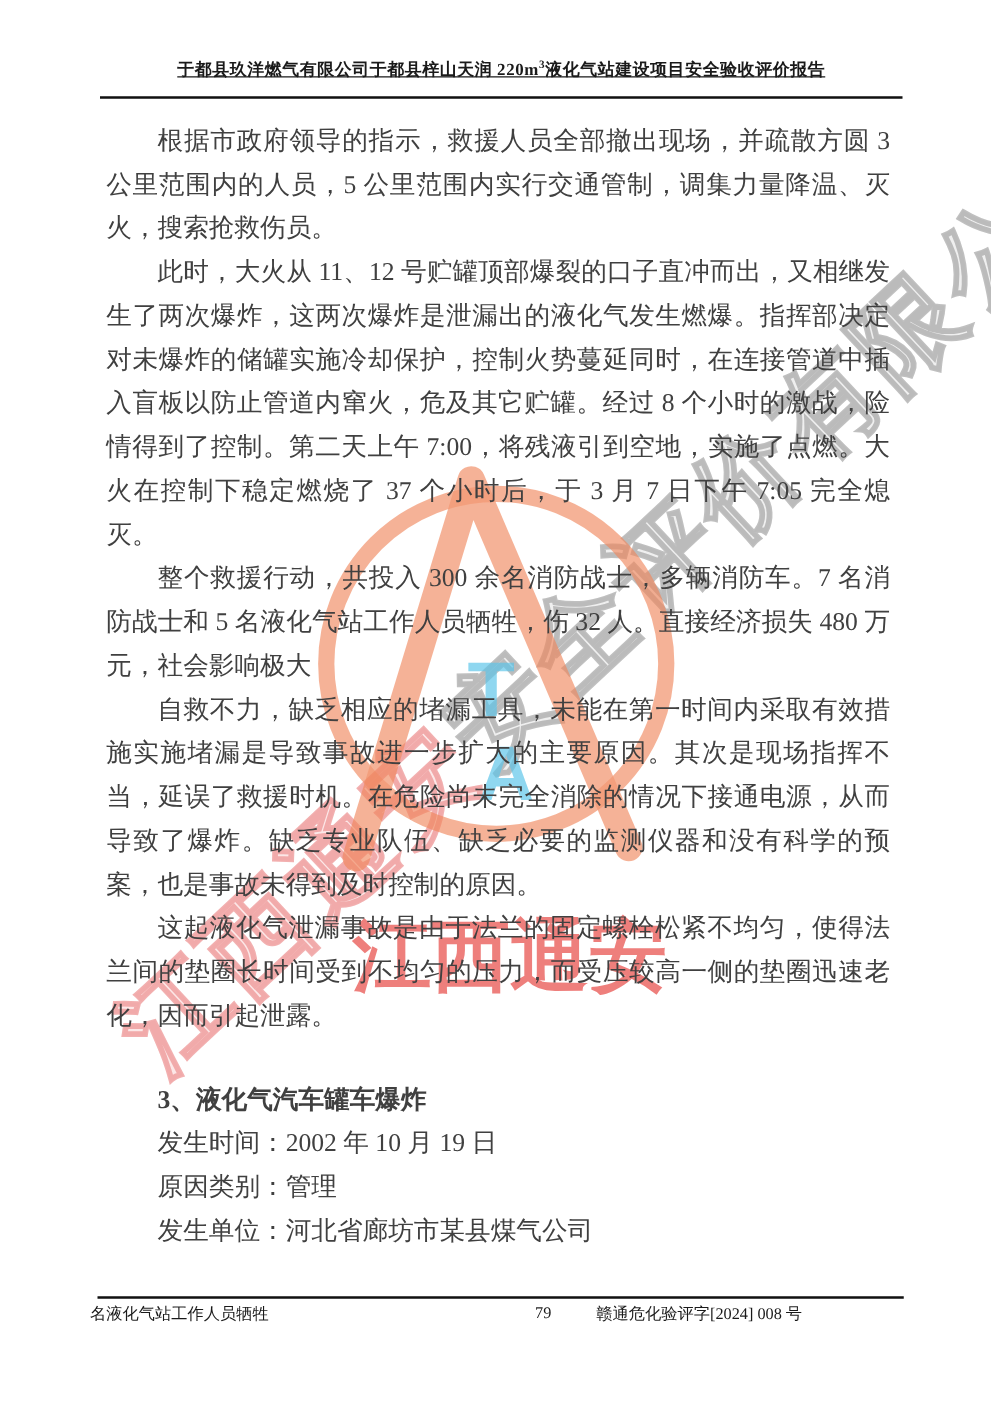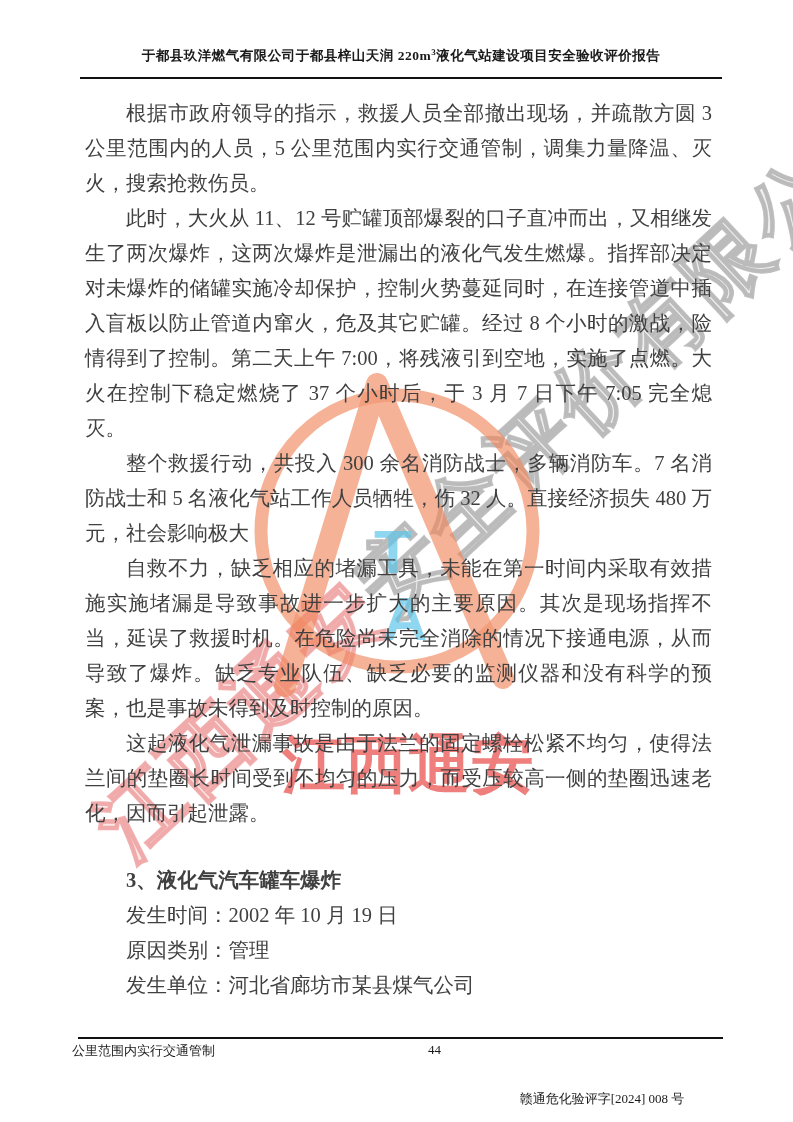--- a/index.html
+++ b/index.html
@@ -14,21 +14,21 @@
     background: #ffffff;
   }
 
   
   .doc-header {
     position: absolute; top: 46px; left: 80px; right: 71px;
     text-align: center; z-index: 4;
   }
   .doc-header .title {
     font-size: 13.5px; font-weight: 700; color: #1a1a1a;
-    letter-spacing: 0.5px; white-space: nowrap;
+    letter-spacing: 0.5px; white-space: nowrap; text-decoration: underline;
   }
   .doc-header .title sup { font-size: 9px; }
   .header-rule {
     position: absolute; top: 77px; left: 80px; right: 71px;
     height: 2px; background: #111; z-index: 4;
   }
 
   
   .doc-body {
     position: absolute; top: 96px; left: 85px; width: 627px;
@@ -43,21 +43,21 @@
     position: absolute; top: 1037px; left: 78px; right: 70px;
     height: 1.5px; background: #111; z-index: 4;
   }
   .doc-footer {
     position: absolute; top: 1042px; left: 72px; right: 66px;
     display: flex; justify-content: space-between; align-items: flex-start;
     font-size: 13px; color: #1a1a1a; z-index: 4;
   }
   .doc-footer .f-left  { width: 260px; text-align: left; }
   .doc-footer .f-page  { width: 80px; text-align: center; margin-left: 60px; }
-  .doc-footer .f-right { width: 250px; text-align: center; white-space: nowrap; margin-top: 48px; }
+  .doc-footer .f-right { width: 250px; text-align: left; white-space: nowrap; }
 
   
   .wm-logo {
     position: absolute; left: 245px; top: 368px;
     width: 305px; height: 330px; z-index: 1; opacity: 0.85;
   }
   .wm-diagonal {
     position: absolute; left: 78px; top: 806px;
     width: 1100px; height: 96px; z-index: 1;
     transform: rotate(-43deg); transform-origin: 0 0;
@@ -110,18 +110,18 @@
     <p>自救不力，缺乏相应的堵漏工具，未能在第一时间内采取有效措施实施堵漏是导致事故进一步扩大的主要原因。其次是现场指挥不当，延误了救援时机。在危险尚未完全消除的情况下接通电源，从而导致了爆炸。缺乏专业队伍、缺乏必要的监测仪器和没有科学的预案，也是事故未得到及时控制的原因。</p>
     <p>这起液化气泄漏事故是由于法兰的固定螺栓松紧不均匀，使得法兰间的垫圈长时间受到不均匀的压力，而受压较高一侧的垫圈迅速老化，因而引起泄露。</p>
     <p class="heading">3、液化气汽车罐车爆炸</p>
     <p>发生时间：2002 年 10 月 19 日</p>
     <p>原因类别：管理</p>
     <p>发生单位：河北省廊坊市某县煤气公司</p>
   </div>
 
   <div class="footer-rule"></div>
   <div class="doc-footer">
-    <span class="f-left">公里范围内实行交通管制</span>
-    <span class="f-page">44</span>
+    <span class="f-left">名液化气站工作人员牺牲</span>
+    <span class="f-page">79</span>
     <span class="f-right">赣通危化验评字[2024] 008 号</span>
   </div>
 
 </div>
 
 </body></html>

